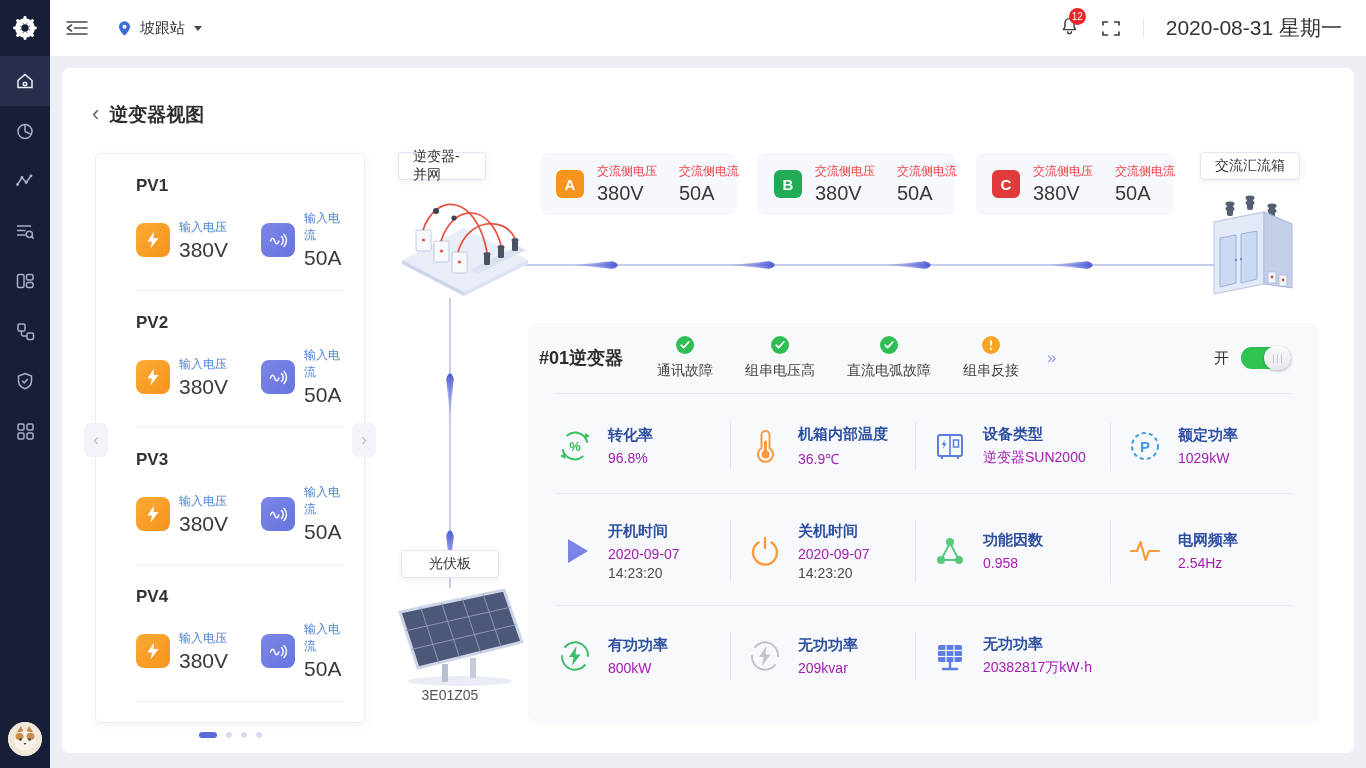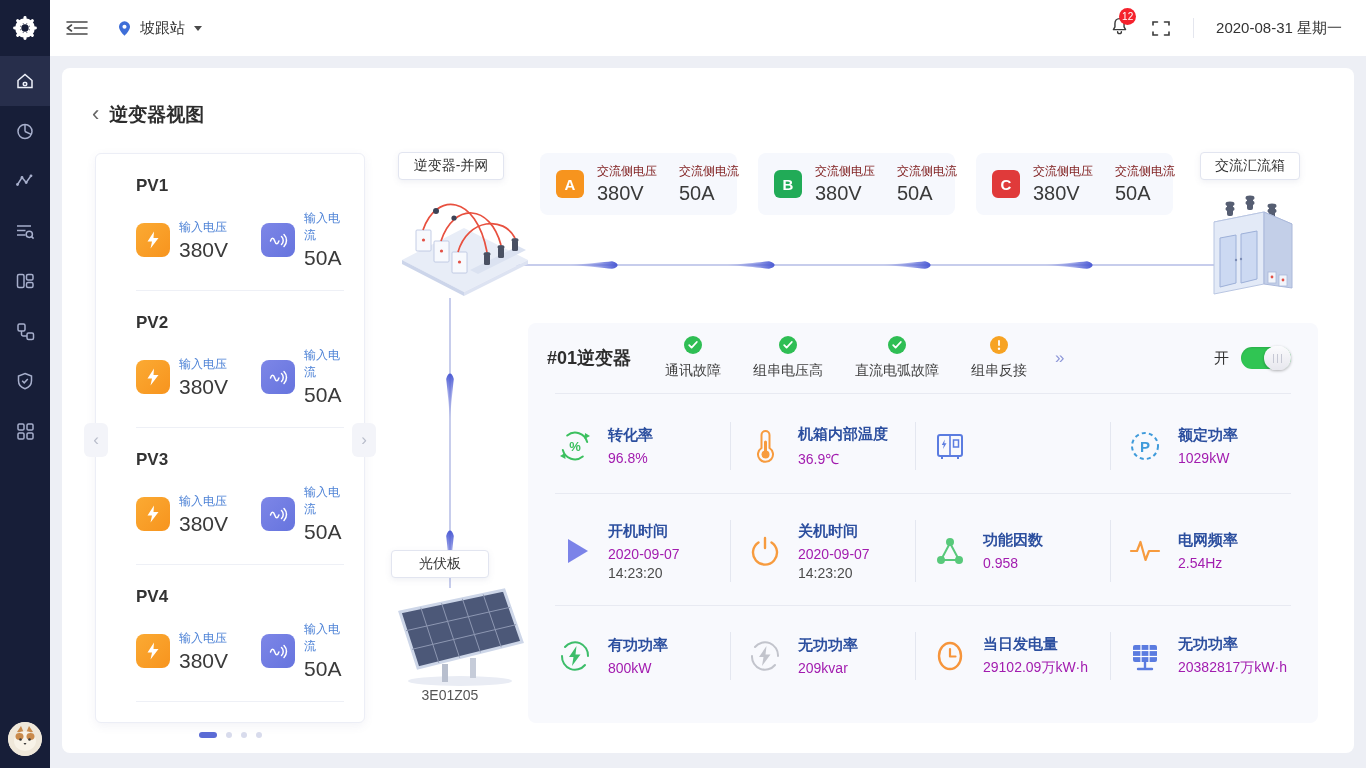--- a/index.html
+++ b/index.html
@@ -23,21 +23,21 @@
   
   .topbar { position:absolute; left:50px; top:0; width:1316px; height:56px; background:#fff; display:flex; align-items:center; padding:0 24px 0 16px; z-index:10; }
   .tb-burger { cursor:pointer; display:flex; align-items:center; margin-right:28px; }
   .tb-station { display:flex; align-items:center; gap:7px; cursor:pointer; font-size:15px; color:#333; }
   .caret { width:0; height:0; border-left:4.5px solid transparent; border-right:4.5px solid transparent; border-top:5.5px solid #4a4a4a; margin-left:2px; }
   .tb-right { margin-left:auto; display:flex; align-items:center; gap:22px; }
   .tb-bell { position:relative; cursor:pointer; }
   .tb-badge { position:absolute; top:-8px; left:9px; min-width:17px; height:17px; border-radius:9px; background:#f5222d; color:#fff; font-size:10px; display:flex; align-items:center; justify-content:center; padding:0 3px; }
   .tb-fs { cursor:pointer; display:flex; }
   .tb-sep { width:1px; height:20px; background:#e4e6ee; }
-  .tb-date { font-size:15px; color:#333;text-align:center; }
+  .tb-date { font-size:21px; color:#333;text-align:center; }
   
   .main { position:absolute; left:62px; top:68px; width:1292px; height:685px; background:#fff; border-radius:8px; }
   .page-head { position:absolute; left:30px; top:34px; display:flex; align-items:center; gap:10px; }
   .back-btn { font-size:22px; color:#666; cursor:pointer; line-height:1; padding-bottom:3px; }
   .page-title { font-size:19px; font-weight:bold; color:#2d2d2d; }
   
   .pv-card { position:absolute; left:33px; top:85px; width:270px; height:570px; background:#fff; border:1px solid #eceef6; border-radius:6px; box-shadow:0 3px 10px rgba(96,108,148,.08); overflow:hidden; padding:0 20px 0 40px; }
   .pv-item { padding:22px 0 20px; cursor:pointer; }
   .pv-item + .pv-item { border-top:1px solid #eef0f6; }
   .pv-name { font-size:17px; font-weight:bold; color:#333; margin-bottom:14px; }
@@ -49,42 +49,42 @@
   .pv-lab { font-size:12px; color:#4d82d6; }
   .pv-val { font-size:21px; color:#3a3a3a; margin-top:2px; }
   .car-arrow { position:absolute; width:24px; height:34px; border-radius:6px; background:#f3f4f9; color:#b9bdcb; font-size:17px; display:flex; align-items:center; justify-content:center; cursor:pointer; border:none; z-index:5; }
   .car-left { left:22px; top:355px; }
   .car-right { left:290px; top:355px; }
   .pv-dots { position:absolute; left:33px; top:664px; width:270px; display:flex; justify-content:center; align-items:center; gap:9px; }
   .dot { width:6px; height:6px; border-radius:3px; background:#d8dbec; cursor:pointer; }
   .dot.active { width:18px; background:#5b6bd5; }
   
   .diag-label { position:absolute; background:#fff; border:1px solid #e2e5f0; border-radius:4px; box-shadow:0 2px 6px rgba(96,108,148,.10); font-size:14px; color:#333; height:28px; display:flex; align-items:center; justify-content:center; z-index:6; padding:0 14px; }
-  .lbl-inverter { left:336px; top:84px; width:106px; }
+  .lbl-inverter { left:336px; top:84px; width:88px; }
   .lbl-combiner { left:1138px; top:84px; min-width:100px; }
-  .lbl-pvpanel  { left:329px; top:482px; width:98px; }
+  .lbl-pvpanel  { left:339px; top:482px; width:98px; }
   .illus { position:absolute; z-index:4; }
   .illus-inverter { left:336px; top:110px; }
   .illus-combiner { left:1138px; top:114px; }
   .illus-solar    { left:330px; top:514px; }
   .pv-code { position:absolute; left:318px; top:619px; width:140px; text-align:center; font-size:14px; color:#555; }
   .connector { position:absolute; z-index:2; }
   
   .phase-card { position:absolute; top:85px; width:197px; height:62px; background:#f6f8fd; border-radius:8px; display:flex; align-items:center; padding:0 16px; gap:13px; }
   .phase-a { left:478px; } .phase-b { left:696px; } .phase-c { left:914px; }
   .phase-badge { width:28px; height:28px; border-radius:6px; color:#fff; font-size:15px; font-weight:bold; display:flex; align-items:center; justify-content:center; flex:none; }
   .phase-a .phase-badge { background:#f7941e; }
   .phase-b .phase-badge { background:#21ab57; }
   .phase-c .phase-badge { background:#e03a3a; }
   .phase-stats { display:flex; gap:22px; }
-  .ph-lab { font-size:12px; color:#7f1d1d; white-space:nowrap; }
+  .ph-lab { font-size:12px; color:#ef4444; white-space:nowrap; }
   .ph-val { font-size:20px; color:#3a3a3a; margin-top:2px; }
   
   .detail { position:absolute; left:466px; top:255px; width:790px; height:400px; background:#f8f9fd; border-radius:8px; z-index:5; }
-  .d-head { position:absolute; left:19px; right:27px; top:0; height:70px; display:flex; align-items:center; }
+  .d-head { position:absolute; left:11px; right:27px; top:0; height:70px; display:flex; align-items:center; }
   .d-title { font-size:18px; font-weight:bold; color:#2d2d2d; margin-right:34px; }
   .alarm { display:flex; align-items:center; gap:8px; margin-right:32px; font-size:14px; color:#3f3f3f;flex-direction:column; }
   .d-more { font-size:17px; color:#8d97d8; cursor:pointer; margin-left:-4px; }
   .d-switch-wrap { margin-left:auto; display:flex; align-items:center; gap:12px; }
   .d-switch-label { font-size:15px; color:#333; }
   .switch { width:50px; height:22px; border-radius:11px; background:#30c553; position:relative; cursor:pointer; box-shadow:inset 0 1px 2px rgba(0,0,0,.12); }
   .knob { position:absolute; right:0; top:-1px; width:27px; height:24px; border-radius:12px; background:linear-gradient(#fbfbfd,#e7e7ee); box-shadow:0 1px 3px rgba(0,0,0,.3); display:flex; align-items:center; justify-content:center; gap:3px; }
   .knob i { width:1px; height:9px; background:#c6c8d4; }
   .d-divider { position:absolute; left:27px; right:27px; height:1px; background:#e8eaf2; }
   .dv1 { top:70px; } .dv2 { top:170px; } .dv3 { top:282px; }
@@ -594,20 +594,24 @@
       </div>
       <div class="d-col d-col3">
         <svg class="stat-icon" width="40" height="40" viewBox="0 0 40 40">
           <rect x="8" y="9" width="24" height="21" rx="2" fill="none" stroke="#5b7ce0" stroke-width="2"></rect>
           <line x1="20" y1="9" x2="20" y2="30" stroke="#5b7ce0" stroke-width="1.6"></line>
           <polygon points="14.8,13.5 11.8,19 13.8,19 13,23 16.5,17.3 14.3,17.3" fill="#5b7ce0"></polygon>
           <rect x="23.5" y="14" width="5" height="7" fill="none" stroke="#5b7ce0" stroke-width="1.5"></rect>
           <line x1="12" y1="30" x2="12" y2="33" stroke="#5b7ce0" stroke-width="2"></line>
             <line x1="28" y1="30" x2="28" y2="33" stroke="#5b7ce0" stroke-width="2"></line>
         </svg>
+        <div>
+            <div class="st-lab">设备类型</div>
+             <div class="st-val">逆变器SUN2000</div>
+          </div>
       </div>
       <div class="d-col d-col4">
         <svg class="stat-icon" width="40" height="40" viewBox="0 0 40 40">
           <circle cx="20" cy="20" r="13" fill="none" stroke="#3f9bdb" stroke-width="2" stroke-dasharray="4 3.2"></circle>
           <text x="20" y="25.5" text-anchor="middle" font-size="15" font-weight="bold" fill="#3f9bdb" font-family="Liberation Sans, sans-serif">P</text>
         </svg>
         <div>
             <div class="st-lab">额定功率</div>
              <div class="st-val">1029kW</div>
           </div>
@@ -671,30 +675,20 @@
           </div>
       </div>
       <div class="d-col d-col2">
         <svg class="stat-icon" width="40" height="40" viewBox="0 0 40 40">
           <path d="M10 11 a13 13 0 0 1 23 9 M30 29 a13 13 0 0 1 -23 -9" fill="none" stroke="#c2c4cc" stroke-width="2" stroke-linecap="round"></path>
           <polygon points="21.5,10 14,21 18.5,21 17,30 25.5,18.5 20.5,18.5" fill="#c2c4cc"></polygon>
         </svg>
         <div>
             <div class="st-lab">无功功率</div>
              <div class="st-val">209kvar</div>
-          </div>
-      </div>
-      <div class="d-col d-col3">
-        <svg class="stat-icon" width="40" height="40" viewBox="0 0 40 40">
-          <ellipse cx="20" cy="20" rx="11" ry="13" fill="none" stroke="#f6953c" stroke-width="2.4"></ellipse>
-          <path d="M20 13 v7.5 h5.5" fill="none" stroke="#f6953c" stroke-width="2.2" stroke-linecap="round" stroke-linejoin="round"></path>
-        </svg>
-        <div>
-            <div class="st-lab">当日发电量</div>
-             <div class="st-val">29102.09万kW·h</div>
           </div>
       </div>
       <div class="d-col d-col4">
         <svg class="stat-icon" width="40" height="40" viewBox="0 0 40 40">
           <rect x="8" y="9" width="24" height="17" rx="2" fill="#5b7ce0"></rect>
           <g stroke="#fff" stroke-width="1.2">
               <line x1="16" y1="9" x2="16" y2="26"></line>
               <line x1="24" y1="9" x2="24" y2="26"></line>
               <line x1="8" y1="14.5" x2="32" y2="14.5"></line>
               <line x1="8" y1="20.5" x2="32" y2="20.5"></line>

